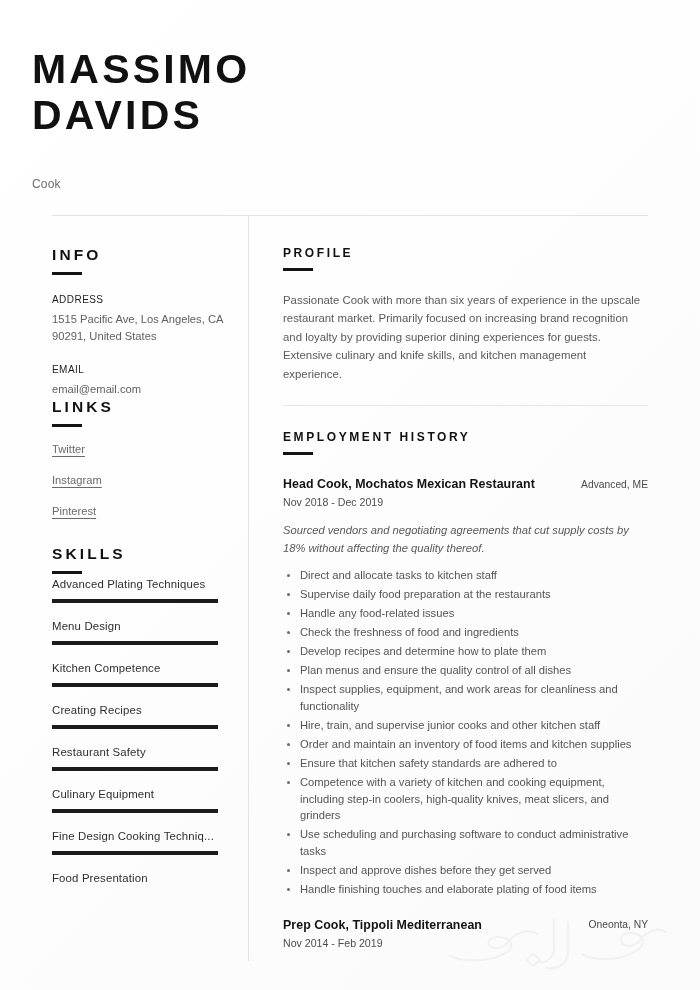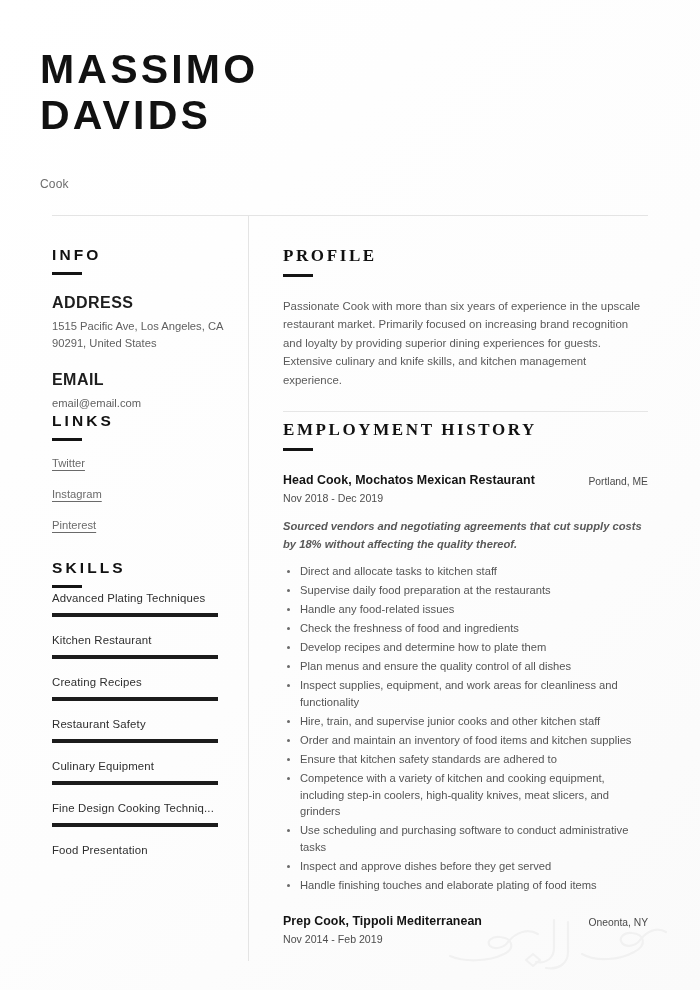--- a/index.html
+++ b/index.html
@@ -20,21 +20,21 @@
   .page {
     position: relative;
     width: 700px;
     height: 990px;
     background: linear-gradient(135deg, #ffffff 0%, #fdfdfd 55%, #fafafa 100%);
     padding: 0;
   }
 
   
   .header {
-    padding: 46px 52px 0 40px;
+    padding: 46px 52px 0 32px;
   }
   .name-line {
     font-size: 41px;
     font-weight: 700;
     letter-spacing: 3.2px;
     line-height: 1.13;
     color: #111111;
     text-transform: uppercase;
   }
   .job-title {
@@ -77,38 +77,37 @@
 
   
   .sect-head {
     font-size: 15.5px;
     font-weight: 700;
     letter-spacing: 3.1px;
     color: #111111;
     text-transform: uppercase;
   }
   .sect-head.big {
-    font-size: 17px;
+    font-size: 12px;
     letter-spacing: 2.6px;
-    font-family: Liberation Serif, serif;
   }
   .accent-bar {
     width: 30px;
     height: 3px;
     background: #141414;
     margin-top: 8px;
   }
 
   .section { margin-bottom: 0; }
 
   
   .info-group { margin-top: 19px; }
   .info-label {
-    font-size: 16px;
-    font-weight: 700;
+    font-size: 10px;
+    font-weight: 400;
     letter-spacing: 0.45px;
     color: #1d1d1d;
     text-transform: uppercase;
   }
   .info-value {
     margin-top: 6px;
     font-size: 11.2px;
     line-height: 1.52;
     color: #5f5f5f;
   }
@@ -157,26 +156,26 @@
     line-height: 1.62;
     color: #5a5a5a;
   }
   .mid-rule {
     margin-top: 22px;
     height: 1px;
     background: #e6e6e6;
   }
 
   
-  .employment { margin-top: 8px; }
+  .employment { margin-top: 24px; }
   .job { margin-top: 0; }
   .job + .job { margin-top: 20px; }
   .job-row {
     display: flex;
-    align-items: flex-end;
+    align-items: center;
     justify-content: space-between;
   }
   .job-role {
     font-size: 12.4px;
     font-weight: 700;
     color: #131313;
     letter-spacing: 0.05px;
   }
   .job-location {
     font-size: 10.3px;
@@ -188,21 +187,20 @@
     margin-top: 5px;
     font-size: 10.6px;
     color: #4d4d4d;
   }
   .job-summary {
     margin-top: 14px;
     font-size: 11.2px;
     font-style: italic;
     line-height: 1.6;
     color: #585858;
-    font-weight: bold;
   }
   .bullets {
     margin-top: 9px;
     list-style: none;
   }
   .bullets li {
     position: relative;
     padding-left: 17px;
     font-size: 11.2px;
     line-height: 1.48;
@@ -279,21 +277,27 @@
         <div class="accent-bar"></div>
 
         <div class="skills-list">
           <div class="skill">
             <div class="skill-name">Advanced Plating Techniques</div>
             <div class="skill-bar-track">
               <div class="skill-bar-fill" style="width: 100%;"></div>
             </div>
           </div>
           <div class="skill">
-            <div class="skill-name">Kitchen Restaurant</div>
+            <div class="skill-name">Menu Design</div>
+            <div class="skill-bar-track">
+              <div class="skill-bar-fill" style="width: 100%;"></div>
+            </div>
+          </div>
+          <div class="skill">
+            <div class="skill-name">Kitchen Competence</div>
             <div class="skill-bar-track">
               <div class="skill-bar-fill" style="width: 100%;"></div>
             </div>
           </div>
           <div class="skill">
             <div class="skill-name">Creating Recipes</div>
             <div class="skill-bar-track">
               <div class="skill-bar-fill" style="width: 100%;"></div>
             </div>
           </div>
@@ -335,21 +339,21 @@
 
       <div class="mid-rule"></div>
 
       <div class="section employment">
         <div class="sect-head big">EMPLOYMENT HISTORY</div>
         <div class="accent-bar"></div>
 
         <div class="job" style="margin-top:22px">
           <div class="job-row">
             <div class="job-role">Head Cook, Mochatos Mexican Restaurant</div>
-            <div class="job-location">Portland, ME</div>
+            <div class="job-location">Advanced, ME</div>
           </div>
           <div class="job-dates">Nov 2018 - Dec 2019</div>
           <div class="job-summary">Sourced vendors and negotiating agreements that cut supply costs by 18% without affecting the quality thereof.</div>
           <ul class="bullets">
             <li>Direct and allocate tasks to kitchen staff</li>
             <li>Supervise daily food preparation at the restaurants</li>
             <li>Handle any food-related issues</li>
             <li>Check the freshness of food and ingredients</li>
             <li>Develop recipes and determine how to plate them</li>
             <li>Plan menus and ensure the quality control of all dishes</li>

